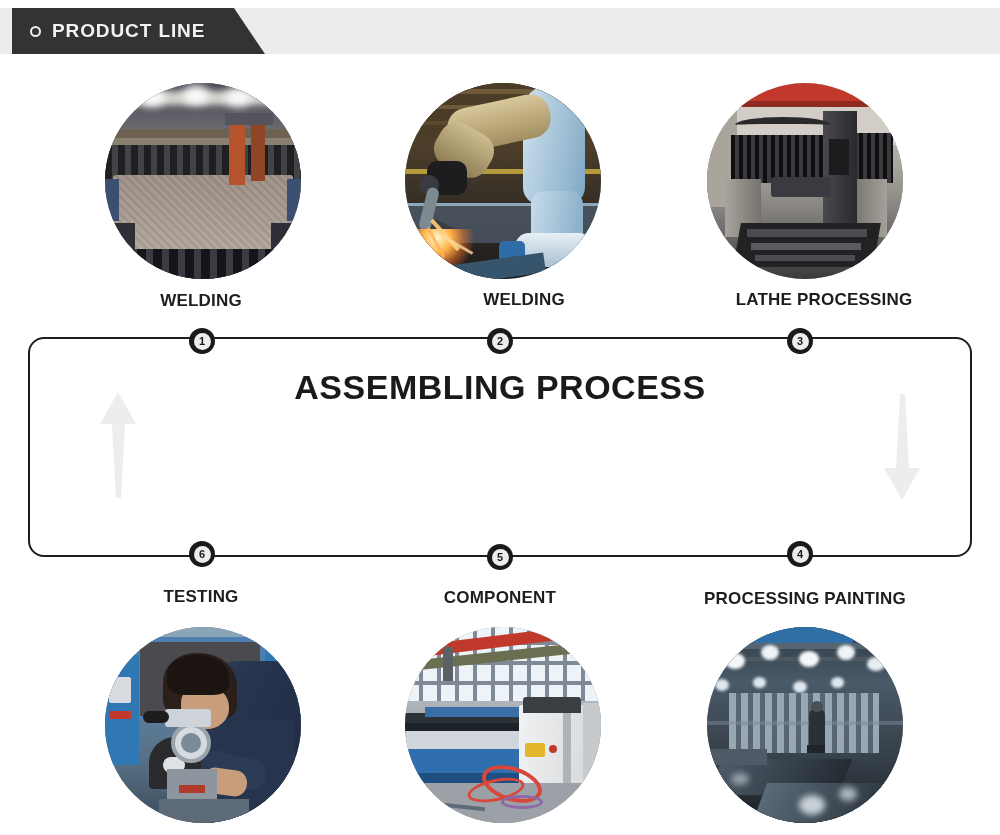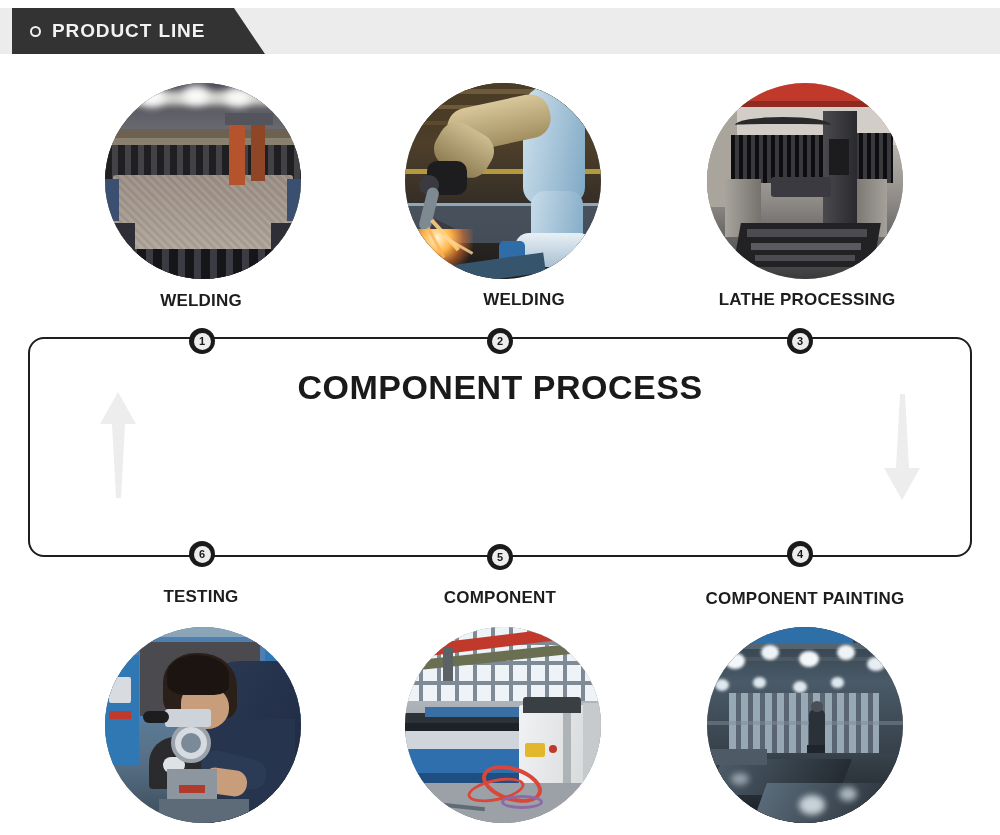--- a/index.html
+++ b/index.html
@@ -171,32 +171,32 @@
       <div class="pc" style="left:18px; top:96px; width:36px; height:58px; background:linear-gradient(90deg,#a8a49d,#75726d);"></div>
       <div class="pc" style="left:150px; top:96px; width:30px; height:58px; background:linear-gradient(90deg,#7c7974,#a5a19a);"></div>
 
       <div class="pc" style="left:30px; top:140px; width:140px; height:44px; background:#222225; transform:skewX(-10deg);"></div>
       <div class="pc" style="left:40px; top:146px; width:120px; height:8px; background:#4b4b50;"></div>
       <div class="pc" style="left:44px; top:160px; width:110px; height:7px; background:#5a5a60;"></div>
       <div class="pc" style="left:48px; top:172px; width:100px; height:6px; background:#4b4b50;"></div>
       <div class="pc" style="left:64px; top:94px; width:60px; height:20px; background:#3a3a40; border-radius:3px;"></div>
     </div>
   </div>
-  <div class="caption" style="left:807px; top:290px;">LATHE PROCESSING</div>
+  <div class="caption" style="left:824px; top:290px;">LATHE PROCESSING</div>
 
   <div class="process-box"></div>
 
   <svg class="arrow" style="left:96px; top:390px;" width="44" height="110" viewBox="0 0 44 110">
     <path d="M22 2 L40 34 L29 34 L25 108 L20 108 L16 34 L4 34 Z" fill="#ededed"></path>
   </svg>
   <svg class="arrow" style="left:880px; top:392px;" width="44" height="110" viewBox="0 0 44 110">
     <path d="M22 108 L40 76 L29 76 L25 2 L20 2 L16 76 L4 76 Z" fill="#ededed"></path>
   </svg>
 
-  <div class="proc-title">COMPONENT PROCESS</div>
+  <div class="proc-title">ASSEMBLING PROCESS</div>
 
   <div class="badge" style="left:202px; top:341px;">
     <span class="inner">1</span>
   </div>
   <div class="badge" style="left:500px; top:341px;">
     <span class="inner">2</span>
   </div>
   <div class="badge" style="left:800px; top:341px;">
     <span class="inner">3</span>
   </div>
@@ -206,21 +206,21 @@
   </div>
   <div class="badge" style="left:500px; top:557px;">
     <span class="inner">5</span>
   </div>
   <div class="badge" style="left:800px; top:554px;">
     <span class="inner">4</span>
   </div>
 
   <div class="caption" style="left:201px; top:587px;">TESTING</div>
   <div class="caption" style="left:500px; top:588px;">COMPONENT</div>
-  <div class="caption" style="left:805px; top:589px;">COMPONENT PAINTING</div>
+  <div class="caption" style="left:805px; top:589px;">PROCESSING PAINTING</div>
 
   <div class="circle" style="left:105px; top:627px; width:196px; height:196px;">
     <div class="scene" style="background:linear-gradient(#6e8ea8 0%, #5d7f9c 40%, #566e84 70%, #3b4b5a 100%);">
       <div class="pc" style="left:0; top:0; width:196px; height:30px; background:#8aa4b8;"></div>
       <div class="pc" style="left:30px; top:10px; width:130px; height:84px; background:#4a4a4f; border:5px solid #4e7fb0; border-radius:4px;"></div>
       <div class="pc" style="left:0; top:28px; width:34px; height:110px; background:#2f78b4;"></div>
       <div class="pc" style="left:4px; top:50px; width:22px; height:26px; background:#d8dce0; border-radius:2px;"></div>
       <div class="pc" style="left:4px; top:84px; width:22px; height:8px; background:#c0392b;"></div>
       <div class="pc" style="left:160px; top:20px; width:36px; height:70px; background:#2f78b4;"></div>
 

